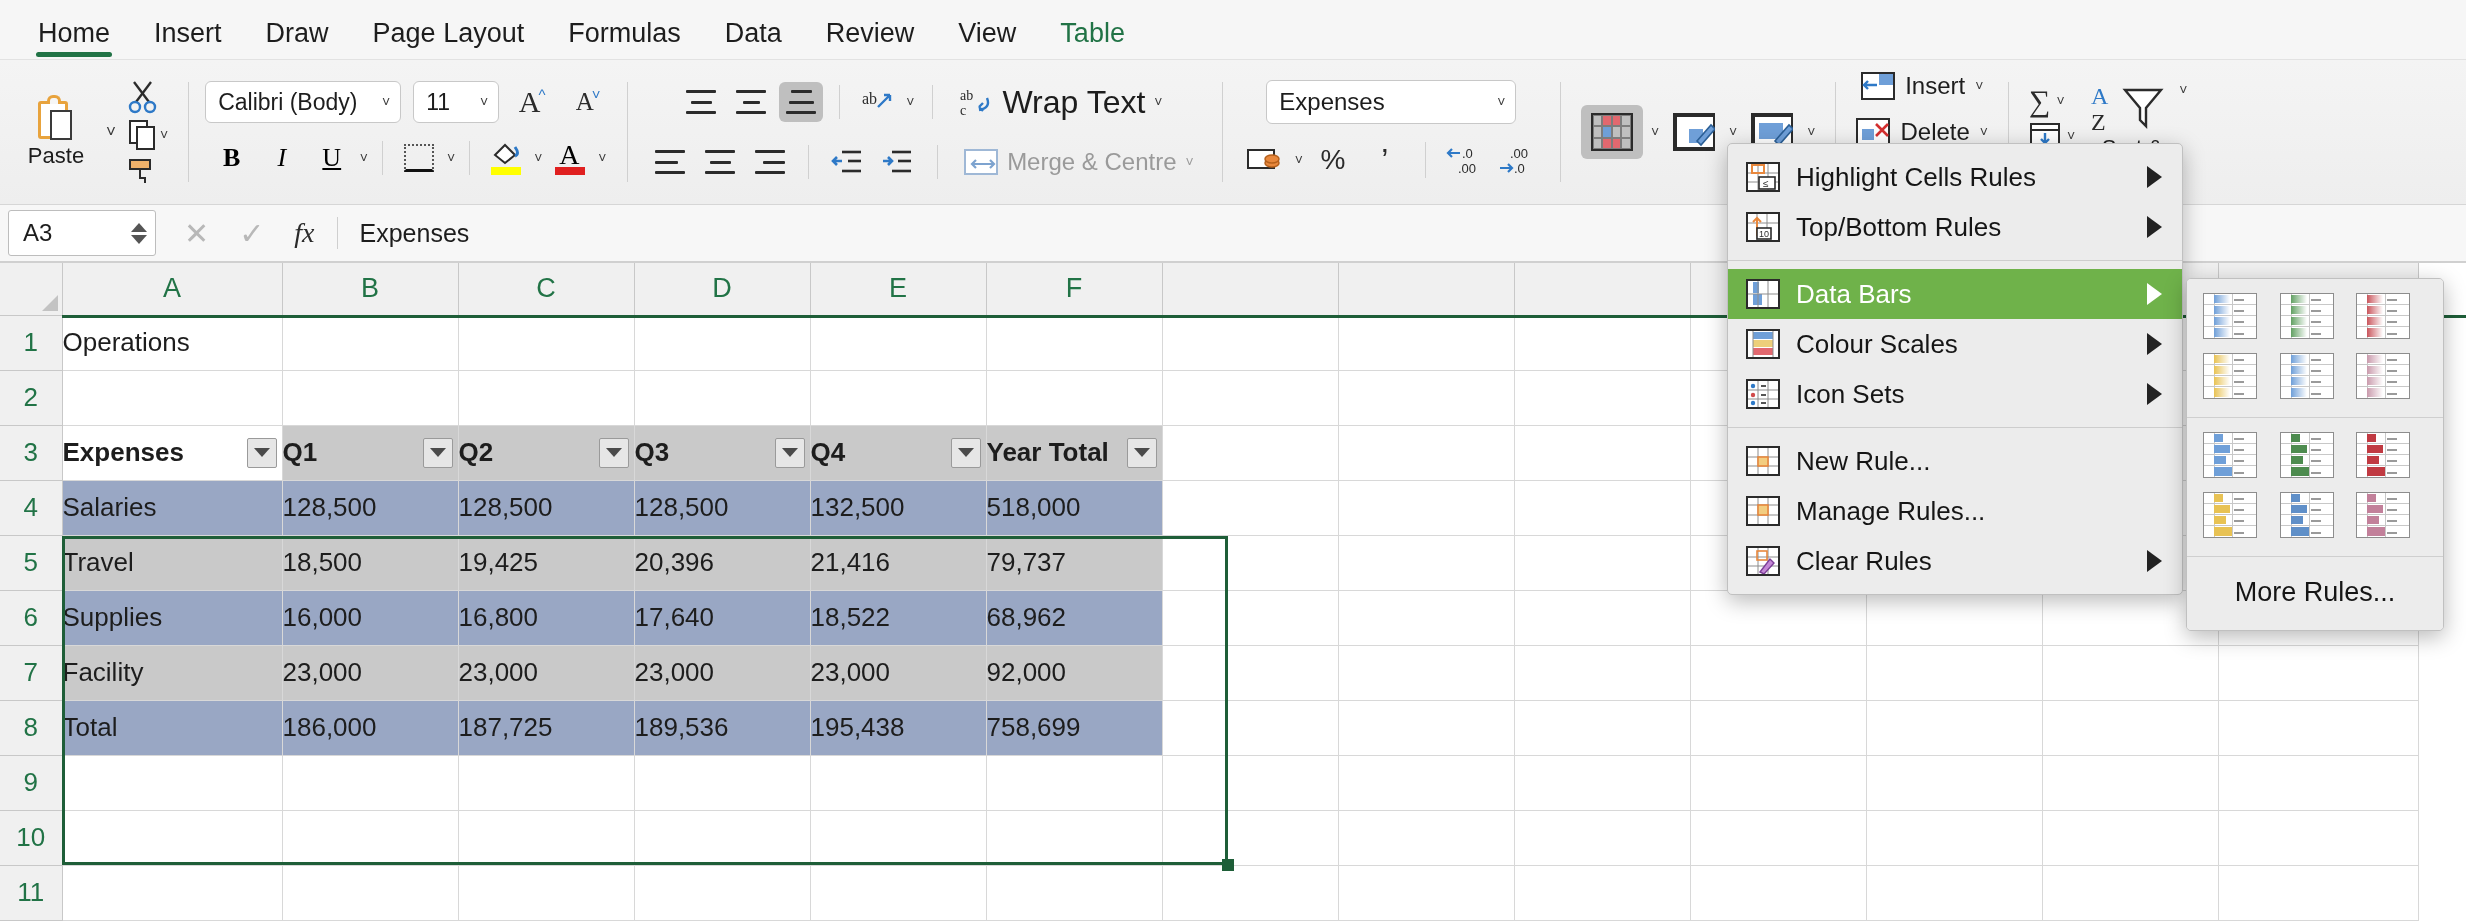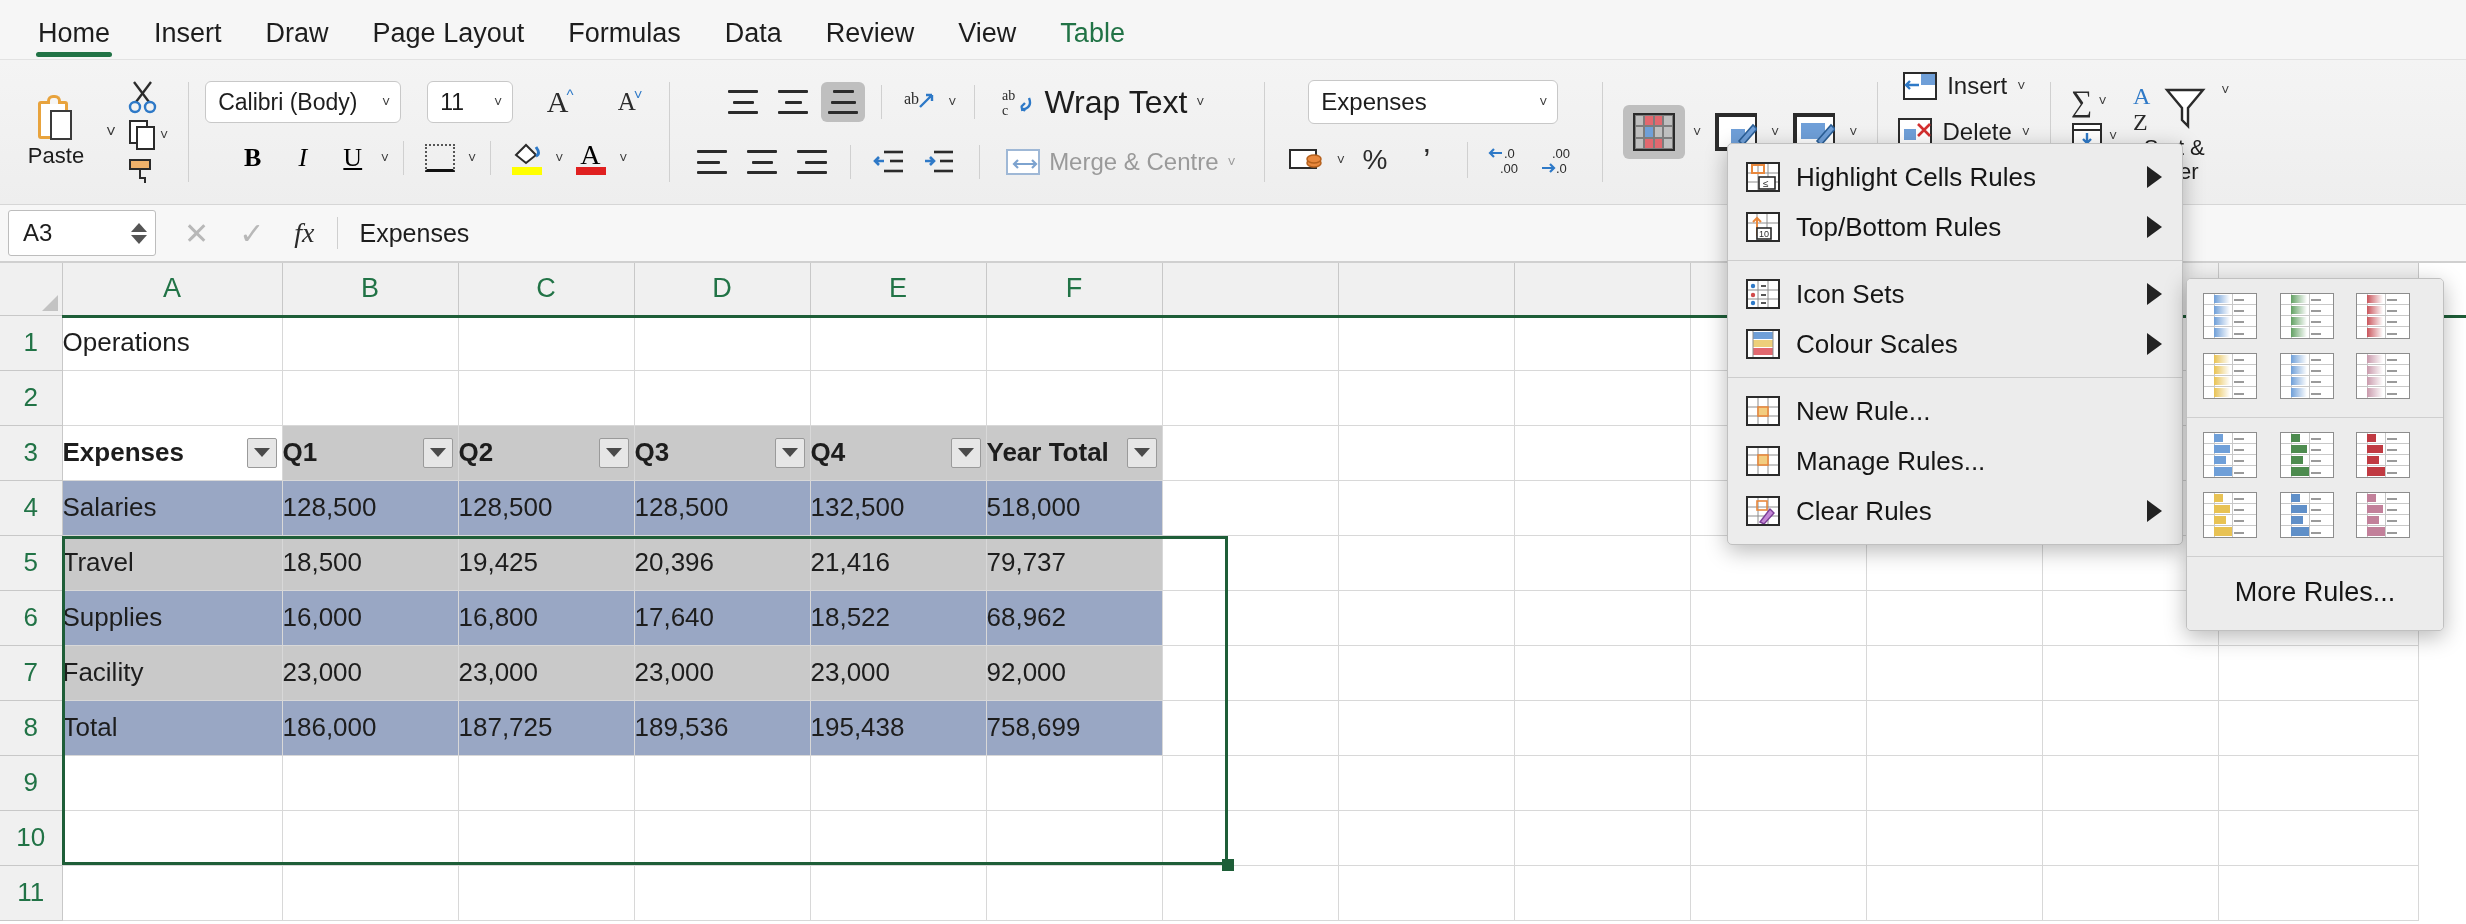--- a/index.html
+++ b/index.html
@@ -278,21 +278,21 @@
           <rect x="4" y="4" width="20" height="9" fill="#f0b26b" stroke="#2b2b2b" stroke-width="2"></rect>
           <path d="M14 13 L14 22 L19 22 L19 27" fill="none" stroke="#2b2b2b" stroke-width="2"></path>
         </svg>
       </div>
     </div>
   </div>
 
   <div class="vsep"></div>
 
   <div class="rgroup" style="flex-direction:column;justify-content:center;gap:10px;padding:0 6px;">
-    <div style="display:flex;align-items:center;gap:26px;">
+    <div style="display:flex;align-items:center;gap:12px;">
       <div class="combo combo-font">
         <span>Calibri (Body)</span>
         <span class="chev-sm">˅</span>
       </div>
       <div class="combo combo-size">
         <span>11</span>
         <span class="chev-sm">˅</span>
       </div>
       <div class="btn icoBtn">
         <span class="bigA">A</span>
@@ -889,20 +889,49 @@
           <rect x="9" y="14" width="14" height="11" fill="#fff" stroke="#2b2b2b" stroke-width="1.6"></rect>
           <text x="11" y="23" font-size="9" fill="#2b2b2b" font-family="Liberation Sans, sans-serif">10</text>
         </svg>
     </span>
     <span>Top/Bottom Rules</span>
     <span class="arr"></span>
   </div>
 
   <div class="msep"></div>
 
+  <div class="mi sel">
+    <span class="mico">
+      <svg width="30" height="26" viewBox="0 0 30 26">
+          <rect x="0" y="0" width="30" height="26" fill="#fff"></rect>
+          <rect x="5" y="1" width="6" height="11" fill="#6f9fd8"></rect>
+          <rect x="5" y="13" width="9" height="11" fill="#6f9fd8"></rect>
+          <line x1="10" y1="0" x2="10" y2="26" stroke="#8d8d8d"></line>
+          <line x1="20" y1="0" x2="20" y2="26" stroke="#8d8d8d"></line>
+          <line x1="0" y1="13" x2="30" y2="13" stroke="#8d8d8d"></line>
+        </svg>
+    </span>
+    <span>Data Bars</span>
+    <span class="arr"></span>
+  </div>
+
+  <div class="mi">
+    <span class="mico">
+      <svg width="30" height="26" viewBox="0 0 30 26">
+          <rect x="0" y="0" width="30" height="26" fill="#fff"></rect>
+          <rect x="5" y="1" width="20" height="7" fill="#6f9fd8"></rect>
+          <rect x="5" y="9" width="20" height="7" fill="#edcf7a"></rect>
+          <rect x="5" y="17" width="20" height="7" fill="#e2686f"></rect>
+          <line x1="5" y1="0" x2="5" y2="26" stroke="#8d8d8d"></line>
+          <line x1="25" y1="0" x2="25" y2="26" stroke="#8d8d8d"></line>
+        </svg>
+    </span>
+    <span>Colour Scales</span>
+    <span class="arr"></span>
+  </div>
 
   <div class="mi">
     <span class="mico">
       <svg width="30" height="26" viewBox="0 0 30 26">
           <rect x="0" y="0" width="30" height="26" fill="#fff"></rect>
           <line x1="10" y1="0" x2="10" y2="26" stroke="#8d8d8d"></line>
           <line x1="20" y1="0" x2="20" y2="26" stroke="#8d8d8d"></line>
           <line x1="0" y1="9" x2="30" y2="9" stroke="#8d8d8d"></line>
           <line x1="0" y1="18" x2="30" y2="18" stroke="#8d8d8d"></line>
           <circle cx="5" cy="5" r="2.2" fill="#2e79c7"></circle>
@@ -910,35 +939,20 @@
           <circle cx="5" cy="22" r="2.2" fill="#2e79c7"></circle>
           <line x1="13" y1="5" x2="18" y2="5" stroke="#2b2b2b" stroke-width="1.6"></line>
           <line x1="13" y1="14" x2="18" y2="14" stroke="#2b2b2b" stroke-width="1.6"></line>
           <line x1="13" y1="22" x2="18" y2="22" stroke="#2b2b2b" stroke-width="1.6"></line>
         </svg>
     </span>
     <span>Icon Sets</span>
     <span class="arr"></span>
   </div>
 
-  <div class="mi">
-    <span class="mico">
-      <svg width="30" height="26" viewBox="0 0 30 26">
-          <rect x="0" y="0" width="30" height="26" fill="#fff"></rect>
-          <rect x="5" y="1" width="20" height="7" fill="#6f9fd8"></rect>
-          <rect x="5" y="9" width="20" height="7" fill="#edcf7a"></rect>
-          <rect x="5" y="17" width="20" height="7" fill="#e2686f"></rect>
-          <line x1="5" y1="0" x2="5" y2="26" stroke="#8d8d8d"></line>
-          <line x1="25" y1="0" x2="25" y2="26" stroke="#8d8d8d"></line>
-        </svg>
-    </span>
-    <span>Colour Scales</span>
-    <span class="arr"></span>
-  </div>
-
   <div class="msep"></div>
 
   <div class="mi">
     <span class="mico">
       <svg width="30" height="26" viewBox="0 0 30 26">
           <rect x="0" y="0" width="30" height="26" fill="#fff"></rect>
           <line x1="10" y1="0" x2="10" y2="26" stroke="#8d8d8d"></line>
           <line x1="20" y1="0" x2="20" y2="26" stroke="#8d8d8d"></line>
           <line x1="0" y1="9" x2="30" y2="9" stroke="#8d8d8d"></line>
           <line x1="0" y1="18" x2="30" y2="18" stroke="#8d8d8d"></line>

